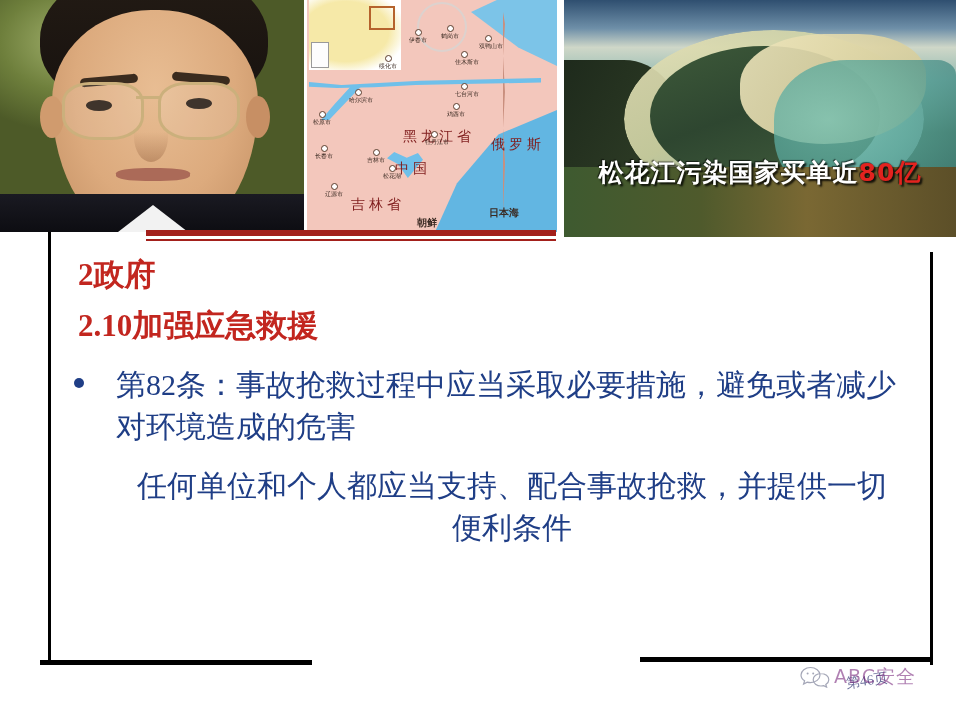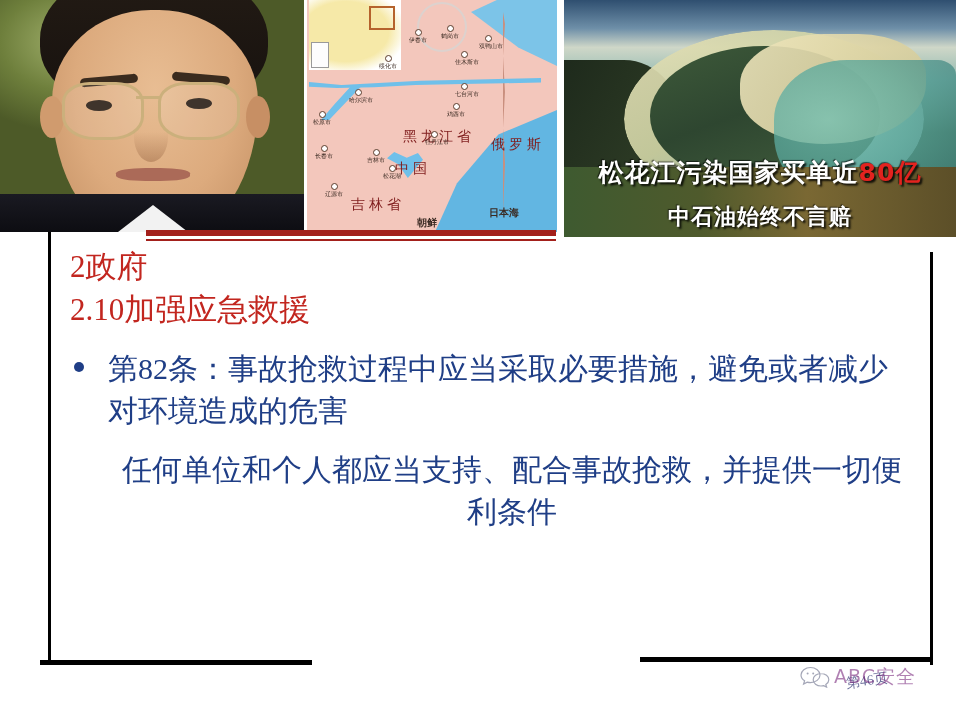--- a/index.html
+++ b/index.html
@@ -268,43 +268,43 @@
   }
 
   
   #body-block {
     position: absolute;
     left: 66px; top: 246px;
     width: 840px;
   }
   .heading-red {
     color: #c2261f;
-    font-weight: 400;
+    font-weight: 700;
     font-size: 31px;
     line-height: 1.38;
-    margin: 0;
+    margin: 8px;
     white-space: nowrap;
   }
   #heading-1 { padding-left: 4px; }
   #heading-2 { padding-left: 4px; }
 
   #bullet-block {
     margin-top: 16px;
     position: relative;
     color: #1f3e86;
   }
   #bullet-marker {
     position: absolute;
     left: 8px; top: 14px;
     width: 10px; height: 10px;
     border-radius: 50%;
     background: #1f3e86;
   }
   .body-para {
-    margin: 0;
+    margin: 8px;
     padding-left: 42px;
     color: #1f3e86;
     font-size: 30px;
     line-height: 1.42;
     font-family: "Liberation Serif", "DejaVu Serif", serif;
   }
   #para-2 { margin-top: 16px; padding-left: 52px; text-align: center; }
 
   
   #footer-title {
@@ -422,21 +422,20 @@
   <div class="photo" id="photo-river">
     <div id="river-dark-left"></div>
     <div id="river-bend"></div>
     <div id="river-inner"></div>
     <div id="river-sand"></div>
     <div id="river-teal"></div>
     <div id="river-bottom"></div>
     <div class="river-text" id="river-headline">
       <span>松花江污染国家买单近</span><span class="accent">80亿</span>
     </div>
-    <div class="river-text" id="river-subline">中石油始终不言赔</div>
   </div>
 
   <div id="rule-red-thick"></div>
   <div id="rule-red-thin"></div>
   <div id="frame-left"></div>
   <div id="frame-right"></div>
 
   <div id="body-block">
     <p class="heading-red" id="heading-1">2政府</p>
     <p class="heading-red" id="heading-2">2.10加强应急救援</p>

